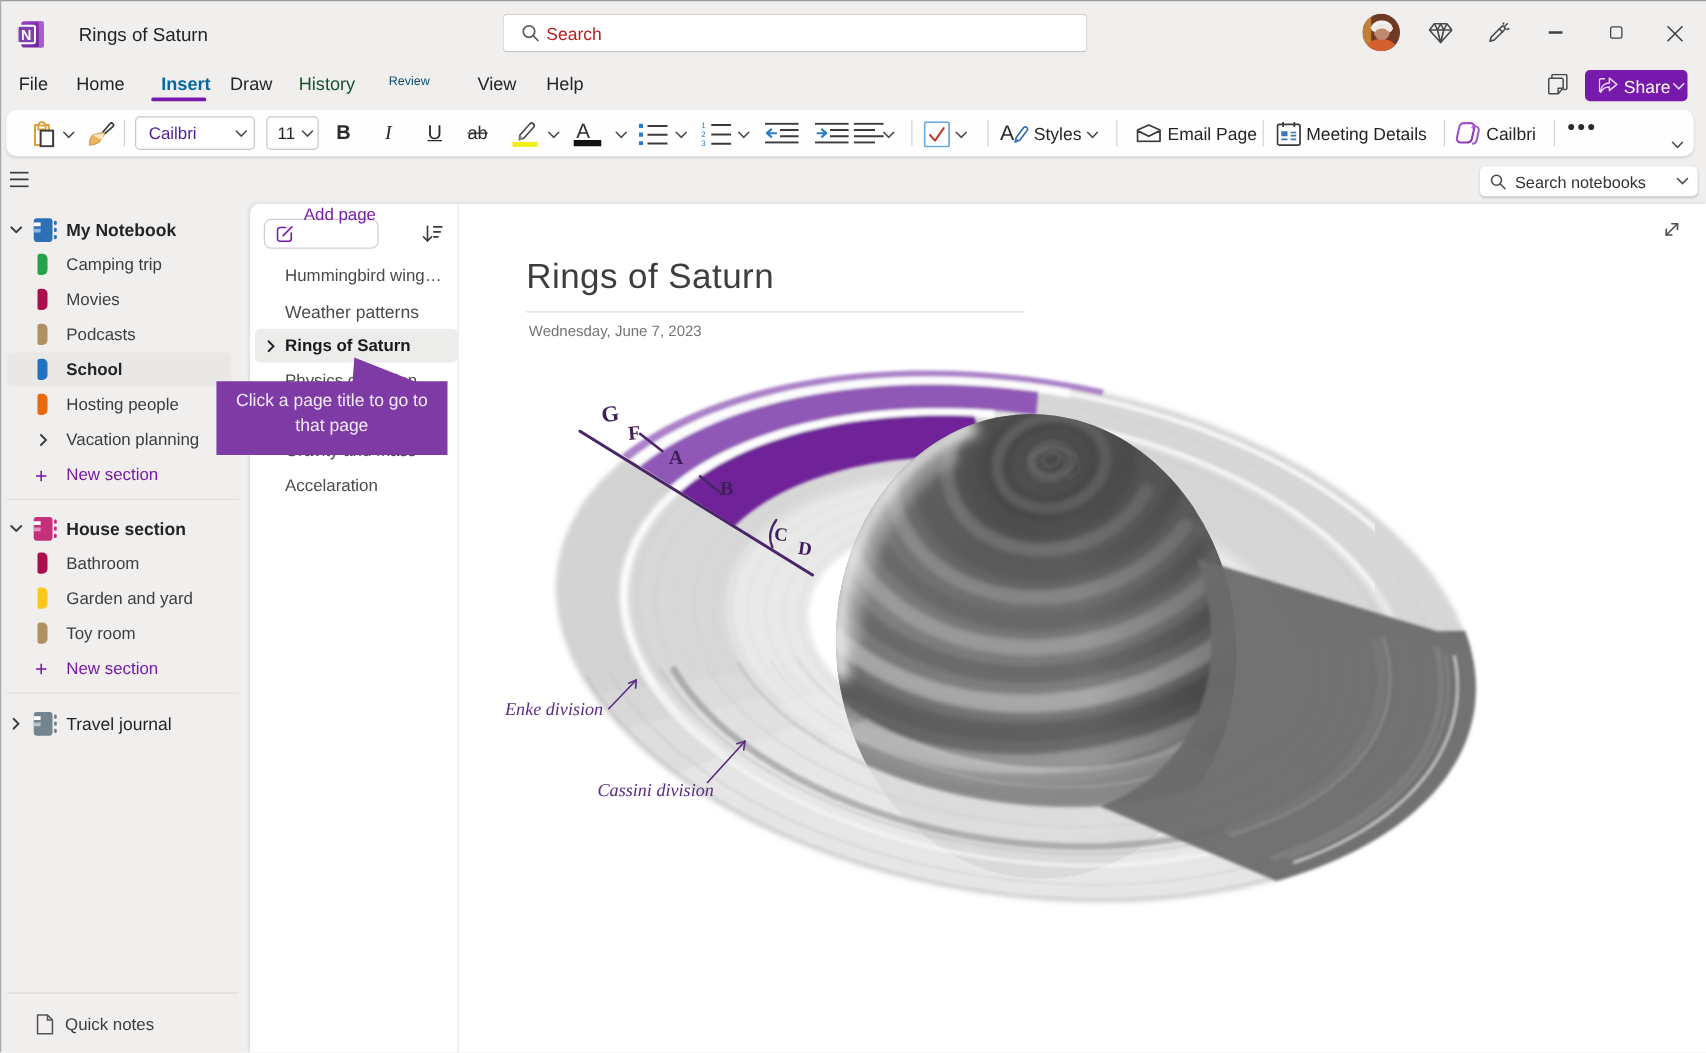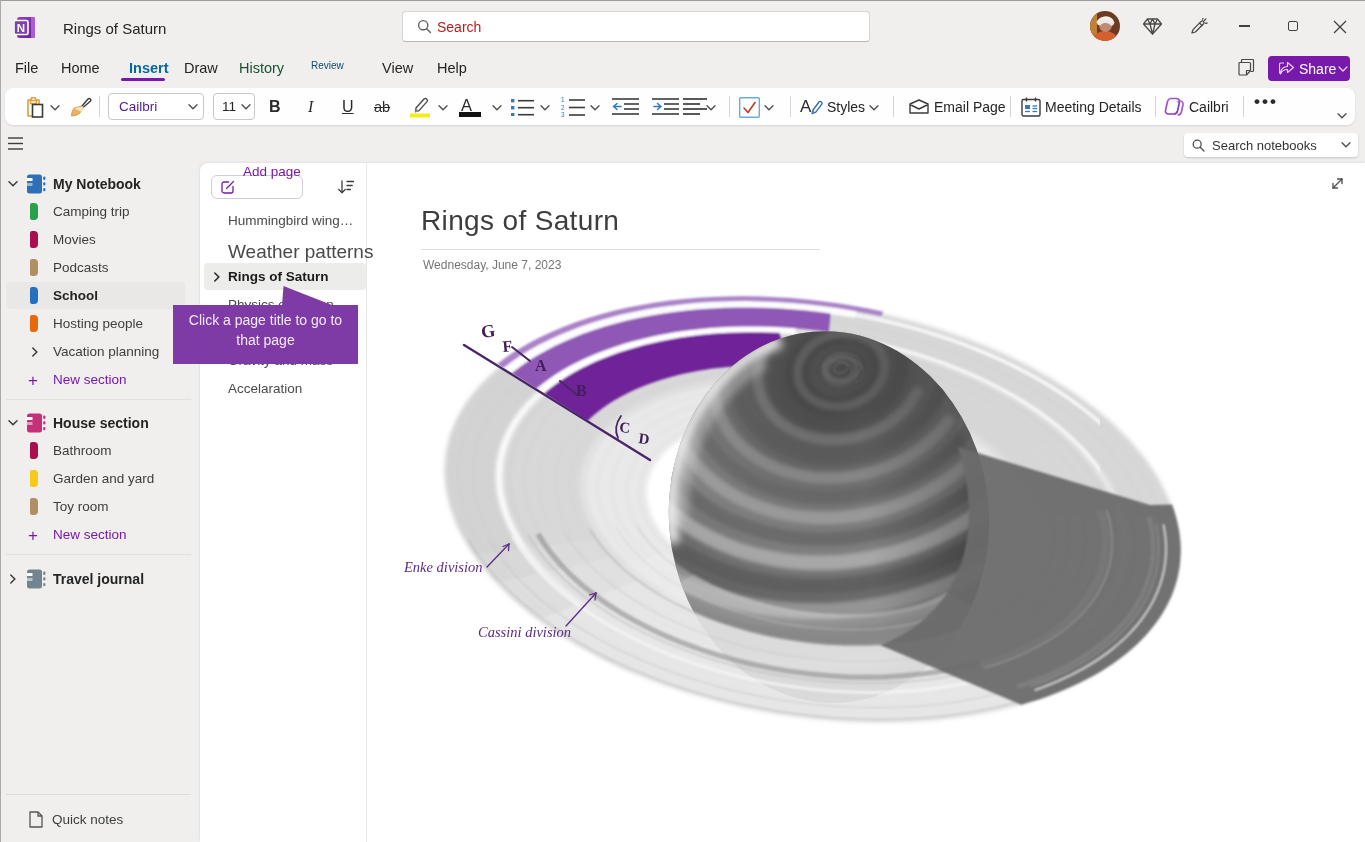--- a/index.html
+++ b/index.html
@@ -326,21 +326,21 @@
 <svg class="abs" style="left:26px;top:569px" width="20" height="20" viewBox="0 0 20 20">
 <rect x="1" y="0.5" width="15" height="19" rx="2.5" fill="#73848f"></rect>
 <rect x="1" y="4" width="5.5" height="3" fill="#ffffff"></rect>
 <rect x="1" y="9" width="5.5" height="3" fill="#b9c4cb"></rect>
 <g fill="#73848f">
       <rect x="17.2" y="2.5" width="2.2" height="3.4" rx="1"></rect>
       <rect x="17.2" y="8.2" width="2.2" height="3.4" rx="1"></rect>
       <rect x="17.2" y="13.9" width="2.2" height="3.4" rx="1"></rect>
     </g>
 </svg>
-<div class="abs" style="left:53px;top:571px;font-size:14px;font-weight:bold;color:#242424">Travel journal</div>
+<div class="abs" style="left:53px;top:571px;font-size:14px;font-weight:normal;color:#242424">Travel journal</div>
 <div class="abs" style="left:6px;top:794px;width:185px;height:1px;background:#dddbd8"></div>
 <svg class="abs" style="left:29px;top:811px" width="14" height="17" viewBox="0 0 14 17">
     <path d="M1,1 h8 l4,4 v11 h-12 Z" fill="none" stroke="#555" stroke-width="1.3" stroke-linejoin="round"></path>
     <path d="M9,1 v4 h4" fill="none" stroke="#555" stroke-width="1.3"></path>
   </svg>
 <div class="abs" style="left:52px;top:812px;font-size:13.5px;color:#3d3d3d">Quick notes</div>
 <div class="abs" style="left:200px;top:163px;width:1165px;height:679px;background:#ffffff;border-radius:8px 0 0 0;box-shadow:-1px -1px 2px rgba(0,0,0,0.06)"></div>
 <div class="abs" style="left:366px;top:163px;width:1px;height:679px;background:#ebe9e7"></div>
 <div class="abs" style="left:211px;top:175px;width:92px;height:24px;border:1px solid #d2cbdb;border-radius:6px;background:#fff"></div>
 <svg class="abs" style="left:221px;top:180px" width="14" height="14" viewBox="0 0 14 14">
@@ -354,21 +354,21 @@
     <g stroke="#3b3b3b" stroke-width="1.3" stroke-linecap="round">
       <line x1="4" y1="1" x2="4" y2="12.5"></line>
       <path d="M0.8,9.5 l3.2,3.2 3.2,-3.2" fill="none"></path>
       <line x1="9" y1="1.5" x2="16" y2="1.5"></line>
       <line x1="9" y1="5.5" x2="14.2" y2="5.5"></line>
       <line x1="9" y1="9.5" x2="12.4" y2="9.5"></line>
     </g>
   </svg>
 <div class="abs" style="left:204px;top:263px;width:162px;height:27px;background:#ececea;border-radius:4px"></div>
 <div class="abs" style="left:228px;top:213px;font-size:13.5px;color:#4a4a4a">Hummingbird wing…</div>
-<div class="abs" style="left:228px;top:241px;font-size:19px;color:#4a4a4a">Weather patterns</div>
+<div class="abs" style="left:228px;top:241px;font-size:14px;color:#4a4a4a">Weather patterns</div>
 <svg class="abs" style="left:214px;top:272px" width="6" height="10" viewBox="0 0 6 10">
     <path d="M0.8,1 l4,4 -4,4" fill="none" stroke="#242424" stroke-width="1.5" stroke-linecap="round"></path>
   </svg>
 <div class="abs" style="left:228px;top:269px;font-size:13.5px;font-weight:bold;color:#1b1b1b">Rings of Saturn</div>
 <div class="abs" style="left:228px;top:297px;font-size:13.5px;color:#4a4a4a">Physics of motion</div>
 <div class="abs" style="left:228px;top:325px;font-size:13.5px;color:#4a4a4a">Kinetic energy</div>
 <div class="abs" style="left:228px;top:353px;font-size:13.5px;color:#4a4a4a">Gravity and mass</div>
 <div class="abs" style="left:228px;top:381px;font-size:13.5px;color:#4a4a4a">Accelaration</div>
 <svg class="abs" style="left:173px;top:280px" width="190" height="90" viewBox="0 0 190 90">
 <polygon points="110.5,6 160,25.5 109,25.5" fill="#7e3ba5"></polygon>

